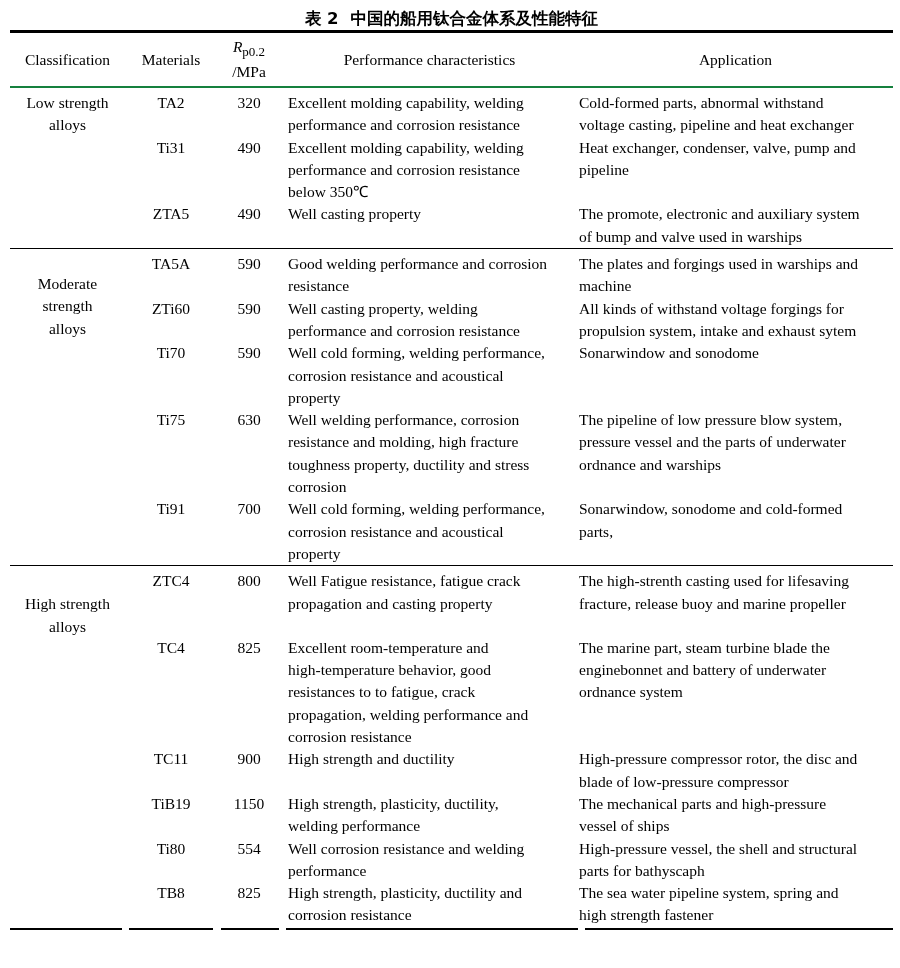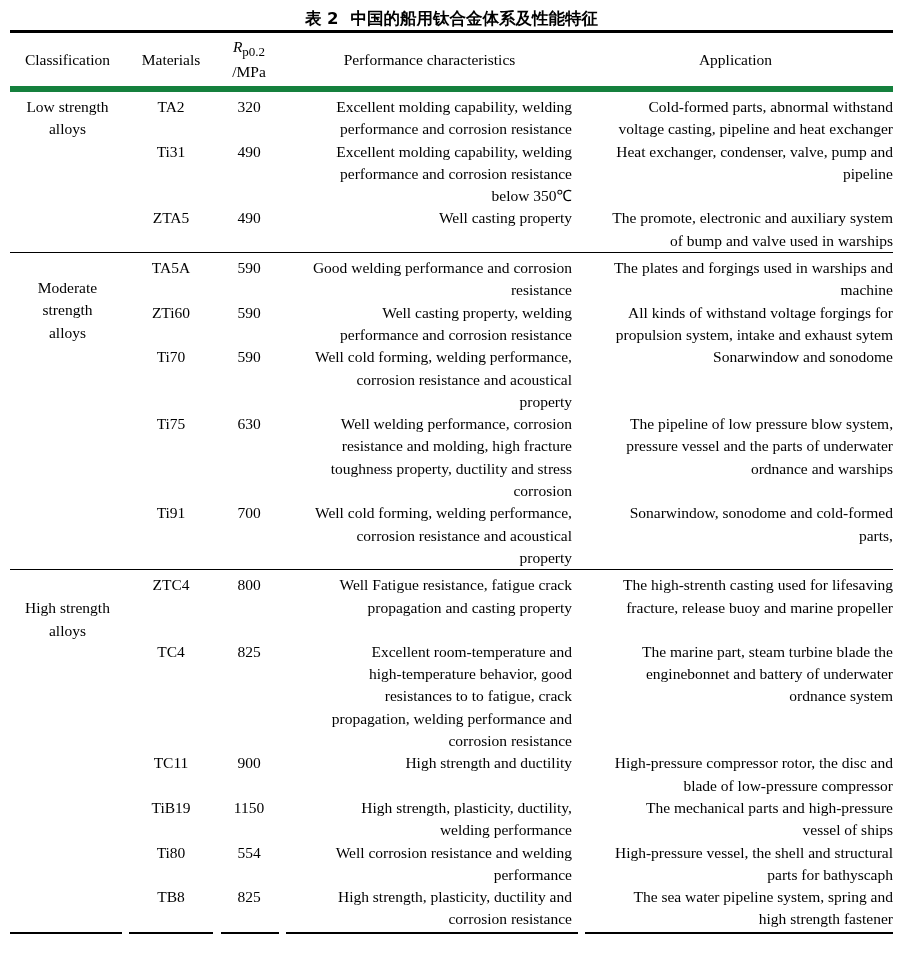--- a/index.html
+++ b/index.html
@@ -32,42 +32,41 @@
   }
   .title-en .tlabel { margin-right: 15px; }
 
   table.alloys {
     width: 883px;
     table-layout: fixed;
     border-collapse: collapse;
     border-top: 3px solid #000;
     font-size: 15.5px;
   }
-  thead tr { border-bottom: 6px solid #15803d; }
+  thead tr { border-bottom: 2px solid #15803d; }
   th {
     font-weight: normal;
     font-size: 15.5px;
     height: 53px;
     vertical-align: middle;
     text-align: center;
     padding: 0;
   }
   th .rp-line { line-height: 20px; }
   th .rp-sym { font-style: italic; }
   th sub { font-size: 13px; }
 
   tbody.sec { border-bottom: 1.5px solid #000; }
   tbody.sec:last-child { border-bottom: none; }
 
   td {
     vertical-align: top;
     line-height: 22.3px;
     padding: 0;
     font-size: 15.5px;
-    text-align: right;
   }
   td.classification { text-align: center; white-space: pre-line; }
   td.material, td.rp { text-align: center; }
   td.performance { padding-left: 7px; padding-right: 6px; white-space: pre-line; }
   td.application { padding-left: 1px; padding-right: 0; white-space: pre-line; }
 
   tbody.sec tr:first-child > td { padding-top: 4px; }
   tbody.sec.sec0 tr:first-child > td.classification { padding-top: 4px; }
   tbody.sec.sec1 tr:first-child > td.classification { padding-top: 24px; }
   tbody.sec.sec2 tr:first-child > td.classification { padding-top: 27px; }

